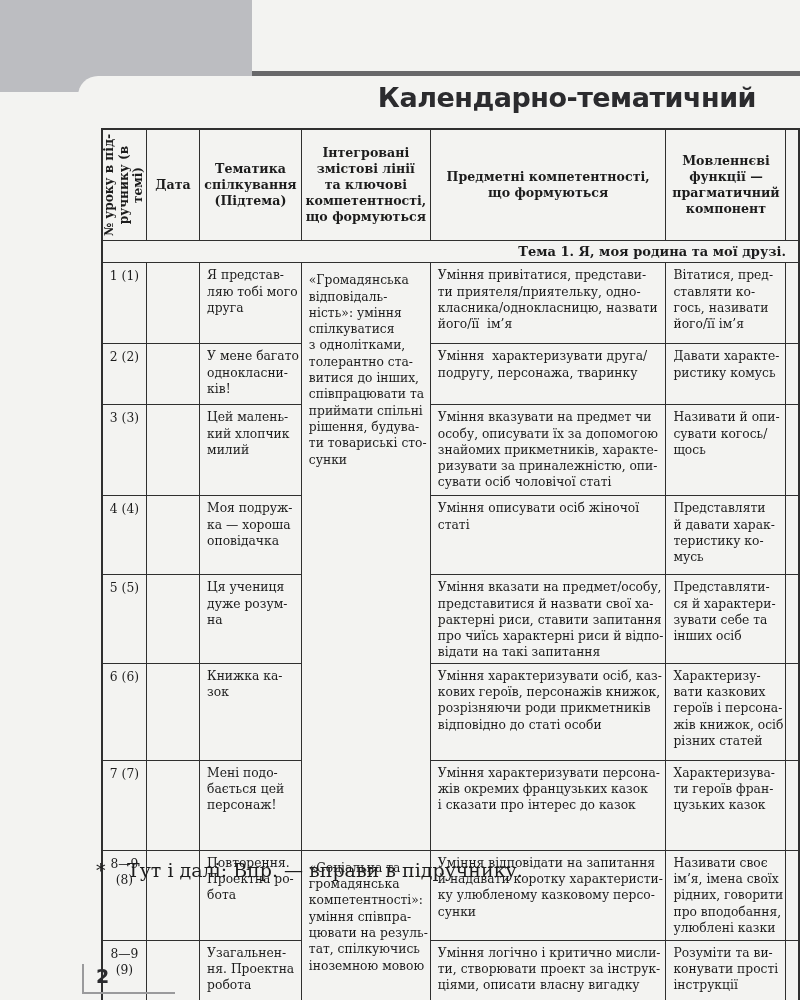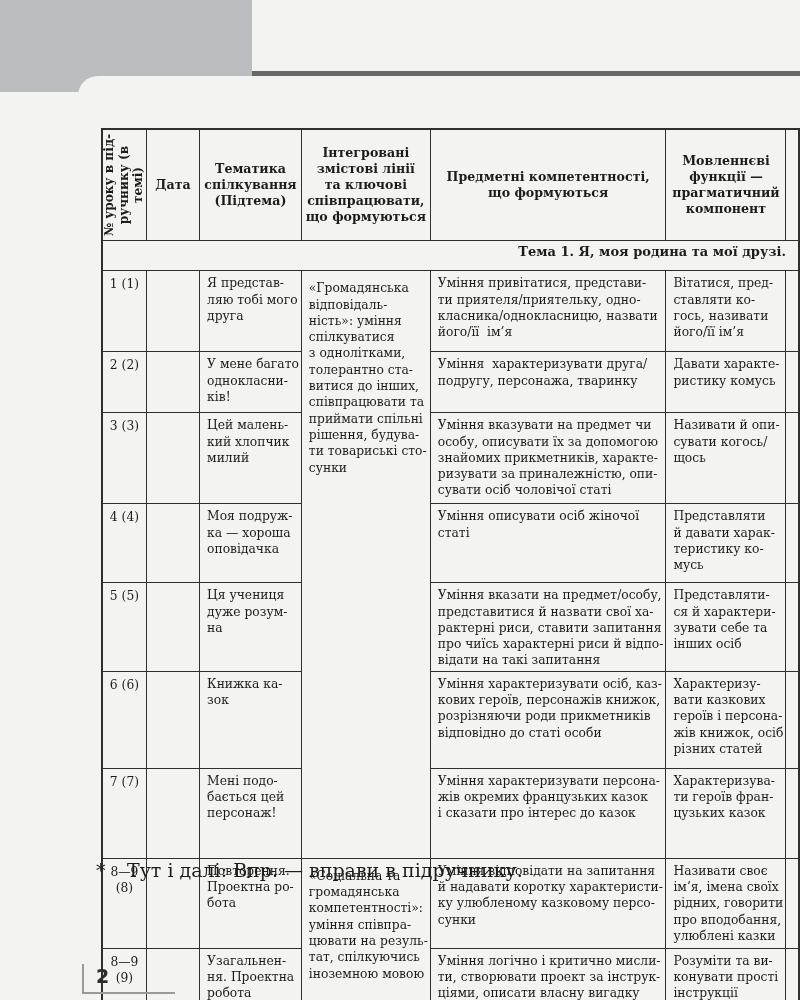--- a/index.html
+++ b/index.html
@@ -16,41 +16,42 @@
              table-layout:fixed;border:2px solid #2f2f2f;font-size:12.3px;line-height:16.3px;}
   .plan td,.plan th{border:1px solid #2f2f2f;vertical-align:top;text-align:left;
                     white-space:pre;overflow:hidden;padding:4px 2px 2px 7px;}
   .plan th{vertical-align:middle;text-align:center;font-weight:bold;white-space:pre-line;
            padding:2px;line-height:16px;font-size:12.6px;}
   th.c1{position:relative;}
   .rot{position:absolute;left:50%;top:50%;transform:translate(-50%,-50%) rotate(-90deg);
        width:108px;text-align:center;font-size:12.2px;line-height:14.5px;white-space:pre-line;}
   tr.head th{height:106px;}
   tr.tema td{height:14px;text-align:right;font-weight:bold;font-size:13px;
-             padding:3px 12px 10px 2px;white-space:pre;}
+             padding:3px 12px 2px 2px;white-space:pre;}
   td.num{text-align:center;padding:5px 2px 12px 2px;}
   td.integrated{padding-top:9px;}
   tr.r1 td{height:63px;} tr.r2 td{height:43px;} tr.r3 td{height:73px;}
   tr.r4 td{height:61px;margin-left:44px;} tr.r5 td{height:70px;} tr.r6 td{height:79px;}
   tr.r7 td{height:72px;} tr.r8 td{height:72px;} tr.r9 td{height:45px;}
 
   .footnotes{position:absolute;left:94px;top:861px;z-index:2;font-size:19px;line-height:19px;}
   .fn-marker{display:inline-block;width:33px;padding-left:2px;box-sizing:border-box;}
   .pagenum-vrule{position:absolute;left:82px;top:964px;width:2px;height:30px;background:#9a9a9c;z-index:2;}
   .pagenum-hrule{position:absolute;left:82px;top:992px;width:93px;height:2px;background:#9a9a9c;z-index:2;}
   .pagenum{position:absolute;left:96px;top:965px;z-index:2;font-family:"DejaVu Sans",sans-serif;
            font-size:19px;font-weight:600;color:#2b2b2e;}
 </style>
 </head>
 <body>
 
 <div class="canvas">
   <div class="corner-tab"></div>
   <div class="sheet"></div>
   <div class="header-rule"></div>
+  <h1 class="title">Календарно-тематичний</h1>
 
   <table class="plan">
     <colgroup>
       <col style="width:48px">
         <col style="width:58px">
         <col style="width:91px">
       <col style="width:122px">
         <col style="width:220px">
         <col style="width:108px">
       <col style="width:14px">
@@ -59,21 +60,21 @@
         <tr class="head">
       <th class="c1"><div class="rot">№ уроку в під-
 ручнику (в темі)</div></th>
       <th>Дата</th>
       <th>Тематика
 спілкування
 (Підтема)</th>
       <th>Інтегровані
 змістові лінії
 та ключові
-співпрацювати,
+компетентності,
 що формуються</th>
       <th>Предметні компетентності,
 що формуються</th>
       <th>Мовленнєві
 функції —
 прагматичний
 компонент</th>
       <th></th>
     </tr>
     <tr class="tema">

